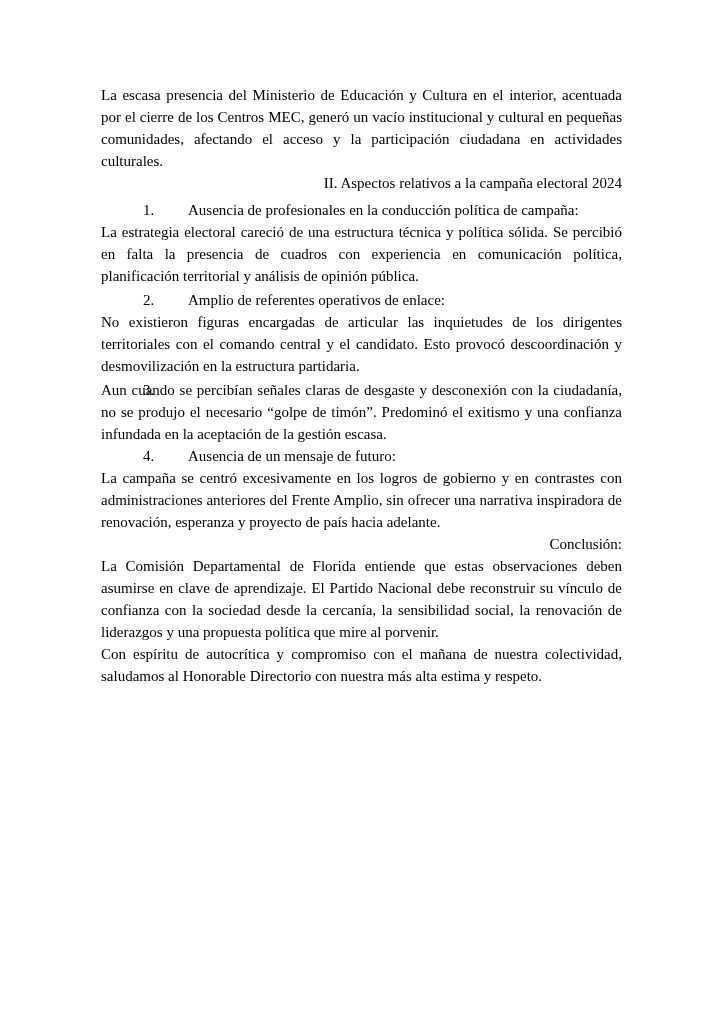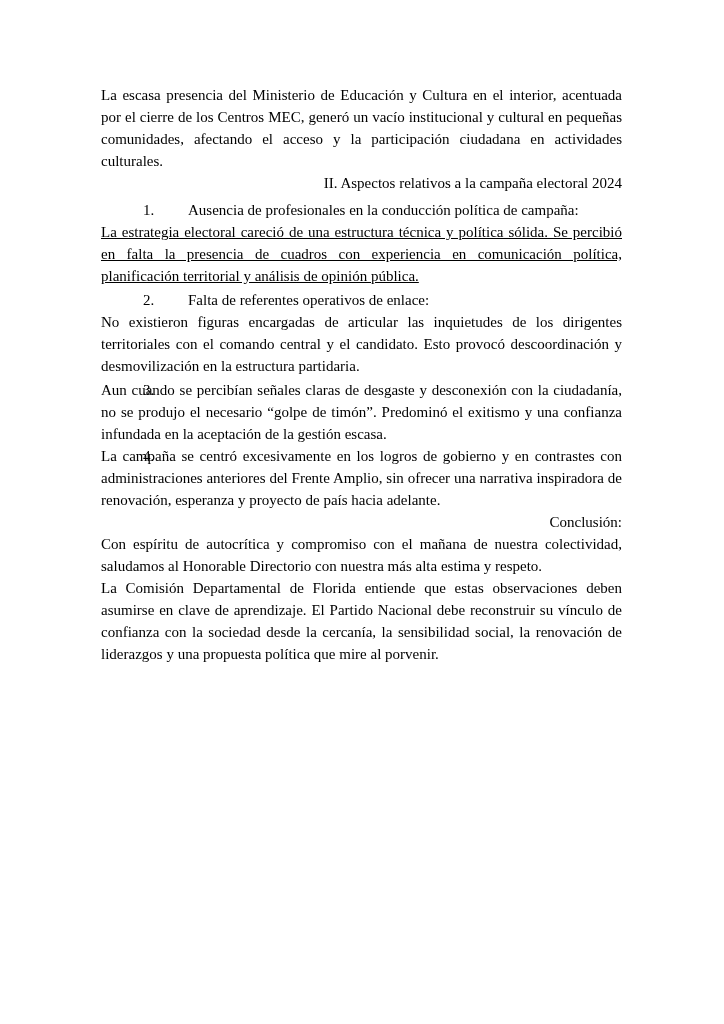--- a/index.html
+++ b/index.html
@@ -32,21 +32,21 @@
     padding-left: 87px;
     text-align: left;
   }
   .item .num {
     position: absolute;
     left: 42px;
     top: 0;
   }
   .sec-heading   { margin-top: 26px; }
   .item1         { margin-top: 5px;  }
-  .item1-body    { margin-top: 5px; text-decoration: underline;  }
+  .item1-body    { margin-top: 5px;  }
   .item2         { margin-top: 2px;  }
   .item2-body    { margin-top: 0;    }
   .item3         { margin-top: 2px;  }
   .item3-body    { margin-top: 1px;  }
   .item4         { margin-top: 0;    }
   .item4-body    { margin-top: 0;    }
   .concl-heading { margin-top: 32px; }
   .concl-body    { margin-top: 8px;  }
   .closing       { margin-top: 21px; }
   .date-line     { margin-top: 30px; }
@@ -63,36 +63,37 @@
     <p class="heading sec-heading">II. Aspectos relativos a la campaña electoral 2024</p>
 
     <div class="item item1">
       <span class="num">1.</span>
       <span>Ausencia de profesionales en la conducción política de campaña:</span>
     </div>
     <p class="para item1-body">La estrategia electoral careció de una estructura técnica y política sólida. Se percibió en falta la presencia de cuadros con experiencia en comunicación política, planificación territorial y análisis de opinión pública.</p>
 
     <div class="item item2">
       <span class="num">2.</span>
-      <span>Falta de referentes operativos de enlace:</span>
+      <span>Amplio de referentes operativos de enlace:</span>
     </div>
     <p class="para item2-body">No existieron figuras encargadas de articular las inquietudes de los dirigentes territoriales con el comando central y el candidato. Esto provocó descoordinación y desmovilización en la estructura partidaria.</p>
 
     <div class="item item3">
       <span class="num">3.</span>
     </div>
     <p class="para item3-body">Aun cuando se percibían señales claras de desgaste y desconexión con la ciudadanía, no se produjo el necesario “golpe de timón”. Predominó el exitismo y una confianza infundada en la aceptación de la gestión escasa.</p>
 
     <div class="item item4">
       <span class="num">4.</span>
+      <span>Ausencia de un mensaje de futuro:</span>
     </div>
     <p class="para item4-body">La campaña se centró excesivamente en los logros de gobierno y en contrastes con administraciones anteriores del Frente Amplio, sin ofrecer una narrativa inspiradora de renovación, esperanza y proyecto de país hacia adelante.</p>
 
     <p class="heading concl-heading">Conclusión:</p>
 
+    <p class="para concl-body">La Comisión Departamental de Florida entiende que estas observaciones deben asumirse en clave de aprendizaje. El Partido Nacional debe reconstruir su vínculo de confianza con la sociedad desde la cercanía, la sensibilidad social, la renovación de liderazgos y una propuesta política que mire al porvenir.</p>
+
     <p class="para closing">Con espíritu de autocrítica y compromiso con el mañana de nuestra colectividad, saludamos al Honorable Directorio con nuestra más alta estima y respeto.</p>
-
-    <p class="para concl-body">La Comisión Departamental de Florida entiende que estas observaciones deben asumirse en clave de aprendizaje. El Partido Nacional debe reconstruir su vínculo de confianza con la sociedad desde la cercanía, la sensibilidad social, la renovación de liderazgos y una propuesta política que mire al porvenir.</p>
 
 
 
   </div>
 </div>
 
 </body></html>

